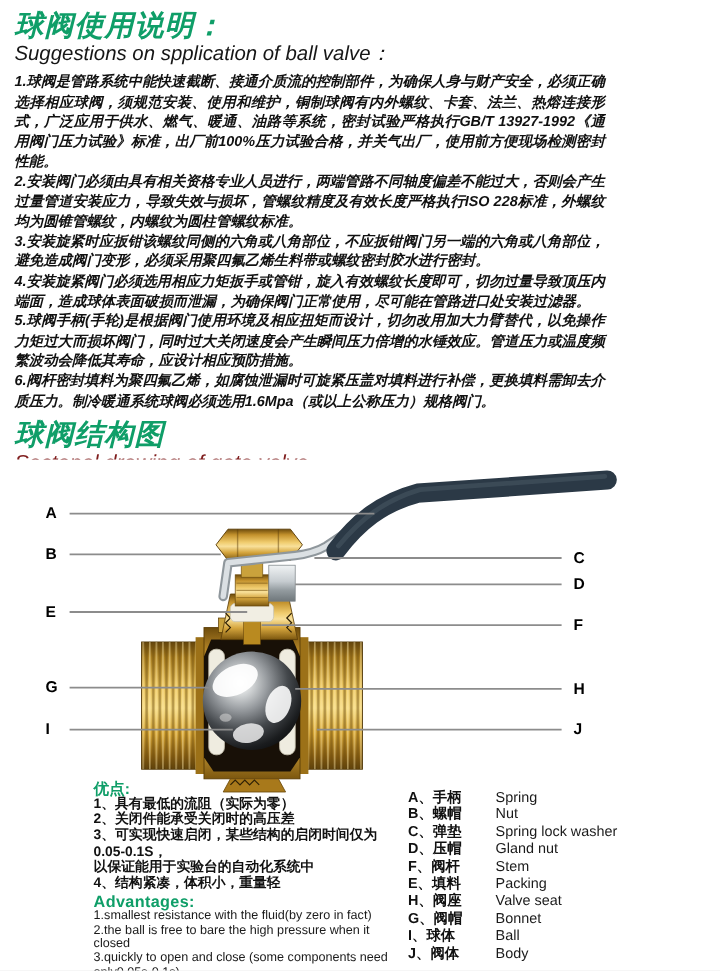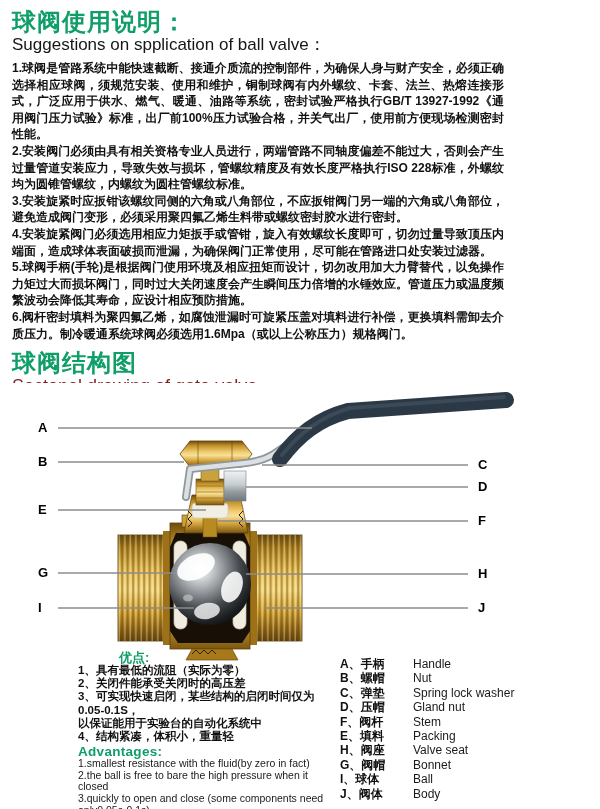--- a/index.html
+++ b/index.html
@@ -2,42 +2,42 @@
 <html style="--green: #0f9e68;"><head>
 <meta charset="utf-8">
 <style>
   html,body { margin:0; padding:0; background:#e8e8e8; }
   .page {
     position:relative; width:600px; height:809px; margin:0 auto;
     background:#ffffff; overflow:hidden;
     font-family:"Liberation Sans", sans-serif;
     -webkit-font-smoothing:antialiased;
   }
-  .flow { position:absolute; top:0; left:0; width:516px; height:383px; overflow:hidden; }
+  .flow { position:absolute; top:0; left:0; width:516px; height:383px; overflow:hidden;font-style:italic; }
 
   .title-zh { margin:8px 12px 0; font-size:24px; line-height:27px; font-weight:bold;
               color:var(--green,#0f9e68); letter-spacing:1px; }
   .title-en { margin:0 12px 0; font-size:17px; line-height:20px; color:#161616; }
 
   .paras { margin:5px 12px 0; }
   .paras p { margin:0; font-size:12px; line-height:16.6px; font-weight:600;
              color:#111; text-align:justify; }
 
   .s2-title-zh { margin:8px 12px 0; font-size:24px; line-height:26px; font-weight:bold;
                  color:var(--green,#0f9e68); letter-spacing:1px; }
   .s2-title-en { margin:0 12px; font-size:18px; line-height:21px; color:#7f1d1d; }
 
   .diagram { position:absolute; top:383px; left:0; width:600px; height:285px; }
   .diagram svg { position:absolute; top:0; left:0; }
   .lab { position:absolute; width:20px; font-size:13px; font-weight:bold; color:#000;
          line-height:16px; }
 
   .bottom { position:absolute; top:648px; left:0; width:600px; display:flex; }
   .adv { margin-left:78px; width:254px; padding-top:3px; }
-  .adv-title { font-size:13px; line-height:13px; font-weight:bold; color:var(--green,#0f9e68);margin-left:41px; }
+  .adv-title { font-size:13px; line-height:13px; font-weight:bold; color:var(--green,#0f9e68); }
   .adv-zh div { font-size:11.5px; line-height:13.2px; font-weight:600; color:#111; }
   .adv-title-en { margin-top:2px; font-size:13.5px; line-height:13px; font-weight:bold;
                   color:var(--green,#0f9e68); letter-spacing:.3px; }
   .adv-en div { font-size:10.5px; line-height:11.6px; color:#1a1a1a; }
 
   .parts { margin-left:8px; padding-top:9px; }
   .prow { line-height:14.4px; font-size:12px; white-space:nowrap; }
   .pzh { display:inline-block; width:73px; font-weight:600; color:#111; }
   .pen { color:#1a1a1a; }
 </style>
@@ -215,21 +215,21 @@
       <div class="adv-title-en">Advantages:</div>
       <div class="adv-en">
         <div>1.smallest resistance with the fluid(by zero in fact)</div>
         <div>2.the ball is free to bare the high pressure when it closed</div>
         <div>3.quickly to open and close (some components need only0.05s-0.1s) ,</div>
 
       </div>
     </div>
 
     <div class="parts">
-      <div class="prow"><span class="pzh">A、手柄</span><span class="pen">Handle</span></div>
+      <div class="prow"><span class="pzh">A、手柄</span><span class="pen">Spring</span></div>
       <div class="prow"><span class="pzh">B、螺帽</span><span class="pen">Nut</span></div>
       <div class="prow"><span class="pzh">C、弹垫</span><span class="pen">Spring lock washer</span></div>
       <div class="prow"><span class="pzh">D、压帽</span><span class="pen">Gland nut</span></div>
       <div class="prow"><span class="pzh">F、阀杆</span><span class="pen">Stem</span></div>
       <div class="prow"><span class="pzh">E、填料</span><span class="pen">Packing</span></div>
       <div class="prow"><span class="pzh">H、阀座</span><span class="pen">Valve seat</span></div>
       <div class="prow"><span class="pzh">G、阀帽</span><span class="pen">Bonnet</span></div>
       <div class="prow"><span class="pzh">I、球体</span><span class="pen">Ball</span></div>
       <div class="prow"><span class="pzh">J、阀体</span><span class="pen">Body</span></div>
     </div>

